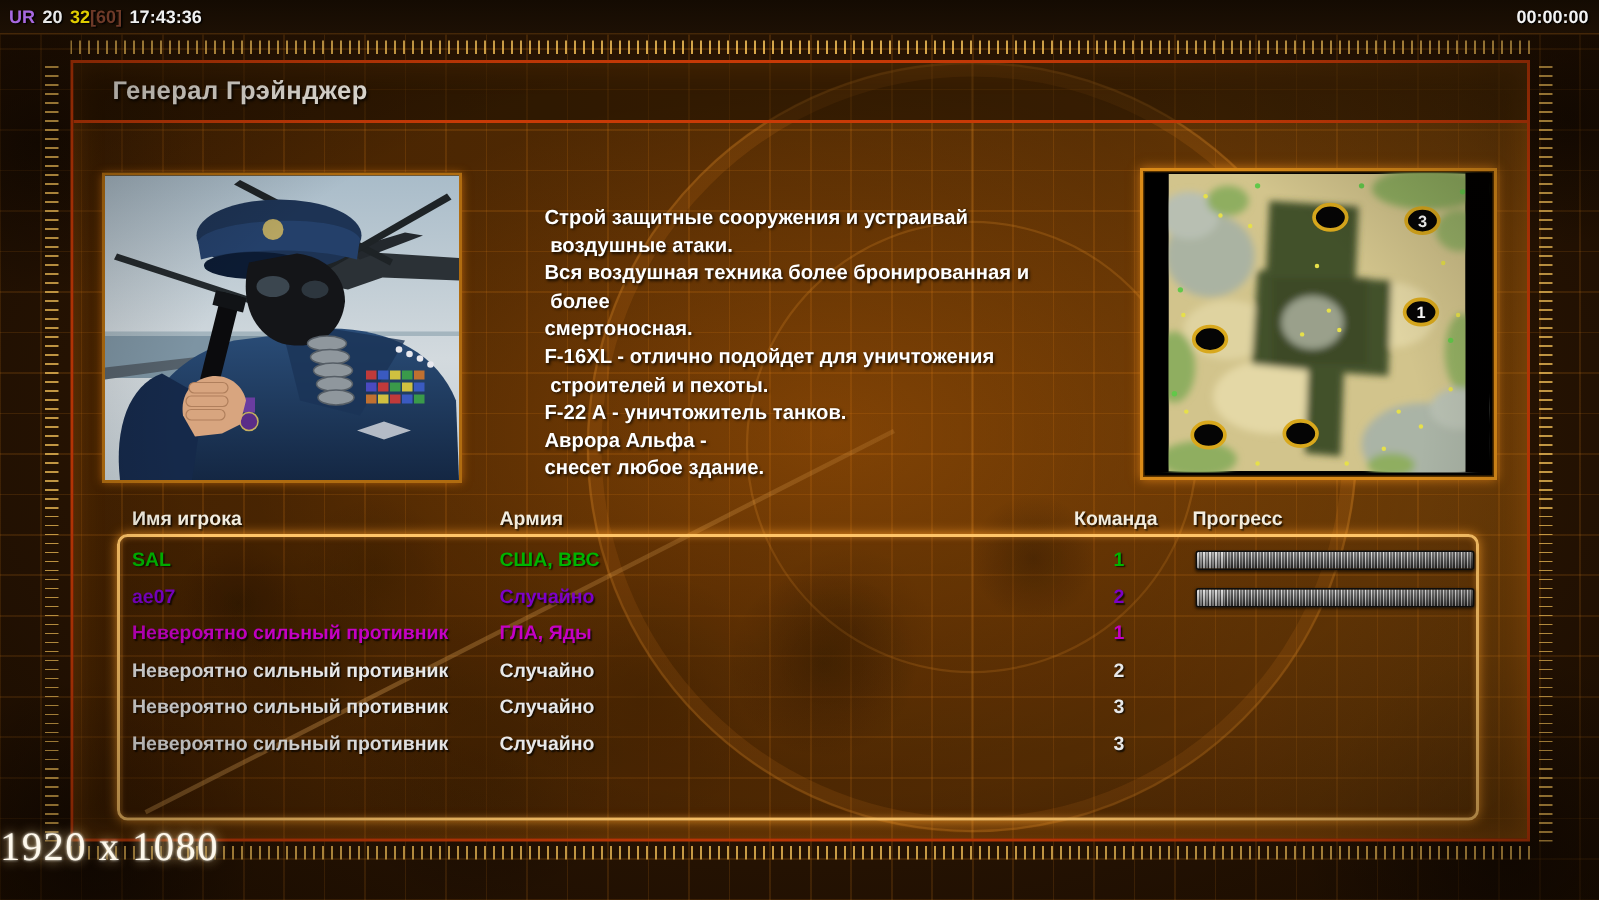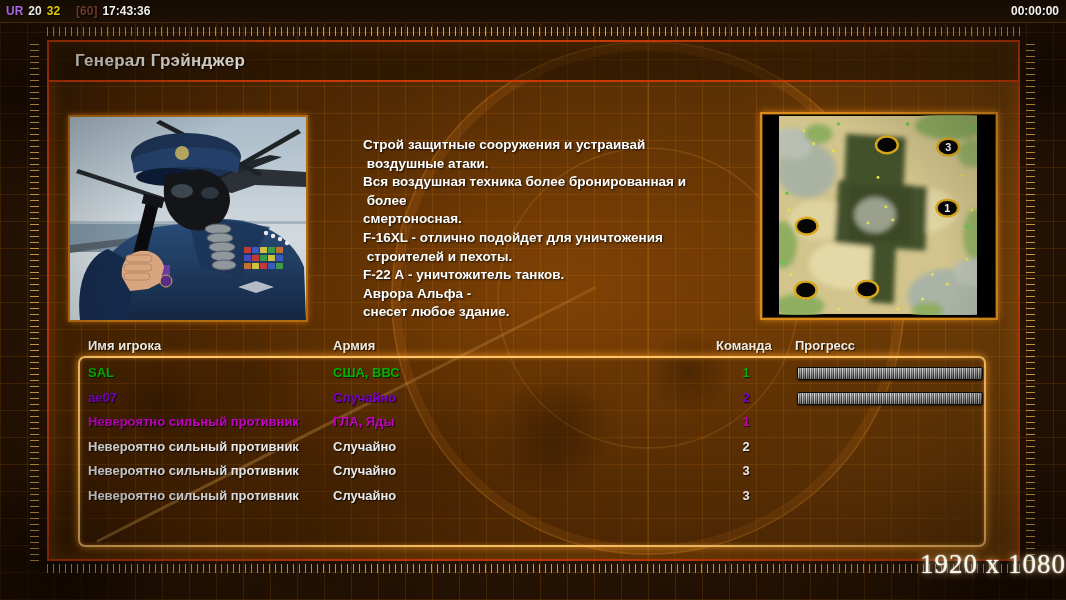--- a/index.html
+++ b/index.html
@@ -34,21 +34,21 @@
   .ruler-bottom{left:47px;top:564px;width:973px;}
   .ruler-left{left:30px;top:40px;height:521px;}
   .ruler-right{left:1026px;top:40px;height:521px;}
   
   .top-bar{position:absolute;left:0;top:0;width:100%;height:22px;z-index:7;
     background:linear-gradient(180deg,#140b02,#1d1004);
     border-bottom:1px solid rgba(95,55,12,.65);
     font-size:12px;font-weight:bold;line-height:22px;}
   .perf{position:absolute;left:6px;top:0;}
   .perf .seg{margin-right:5px;text-shadow:1px 1px 1px #000;}
-  .perf .seg.tight{margin-right:16px;}
+  .perf .seg.tight{margin-right:0;}
   .timer{position:absolute;right:7px;top:0;color:#f2f2f2;text-shadow:1px 1px 1px #000;}
   
   .panel{position:absolute;left:47px;top:40px;width:973px;height:521px;z-index:4;
     box-sizing:border-box;border:2px solid #c93a06;
     background:linear-gradient(90deg, rgba(140,70,0,.28), rgba(185,100,8,.34) 70%, rgba(205,118,14,.42));
     box-shadow:inset 0 0 20px rgba(255,140,20,.30);}
   .panel-camo{position:absolute;inset:0;background:
       radial-gradient(circle 60px at 110px 360px, rgba(20,10,0,.35), transparent 70%),
       radial-gradient(circle 90px at 500px 400px, rgba(20,10,0,.30), transparent 70%),
       radial-gradient(circle 60px at 640px 330px, rgba(20,10,0,.30), transparent 70%);}
@@ -86,21 +86,21 @@
   .row span{position:absolute;top:0;white-space:nowrap;}
   .c-name{left:10px;} .c-army{left:255px;}
   .c-team{left:640px;width:56px;text-align:center;}
   .progress{position:absolute;left:719px;top:6px;width:186px;height:13px;
     box-sizing:border-box;border:1px solid #0d0d0d;border-radius:2px;
     background:
       linear-gradient(180deg, rgba(255,255,255,.28), rgba(0,0,0,.30)),
       repeating-linear-gradient(90deg, #d9d9d9 0 1px, #4a4a4a 1px 2px, #9a9a9a 2px 3px, #2e2e2e 3px 4px);
     box-shadow:0 1px 2px rgba(0,0,0,.6);}
   
-  .footer-res{position:absolute;left:0;top:549px;width:100%;z-index:6;text-align:right;
+  .footer-res{position:absolute;left:0;top:549px;width:100%;z-index:6;text-align:left;
     font-family:"Liberation Serif",serif;font-size:27px;color:#fdf8ec;letter-spacing:1px;
     text-shadow:0 0 8px rgba(255,220,150,.9), 0 0 2px #fff, 1px 1px 2px rgba(0,0,0,.6);}
 </style>
 </head>
 <body>
 
 <div id="screen">
   <div class="bg-grid"></div>
   <div class="bg-blotches"></div>
 

